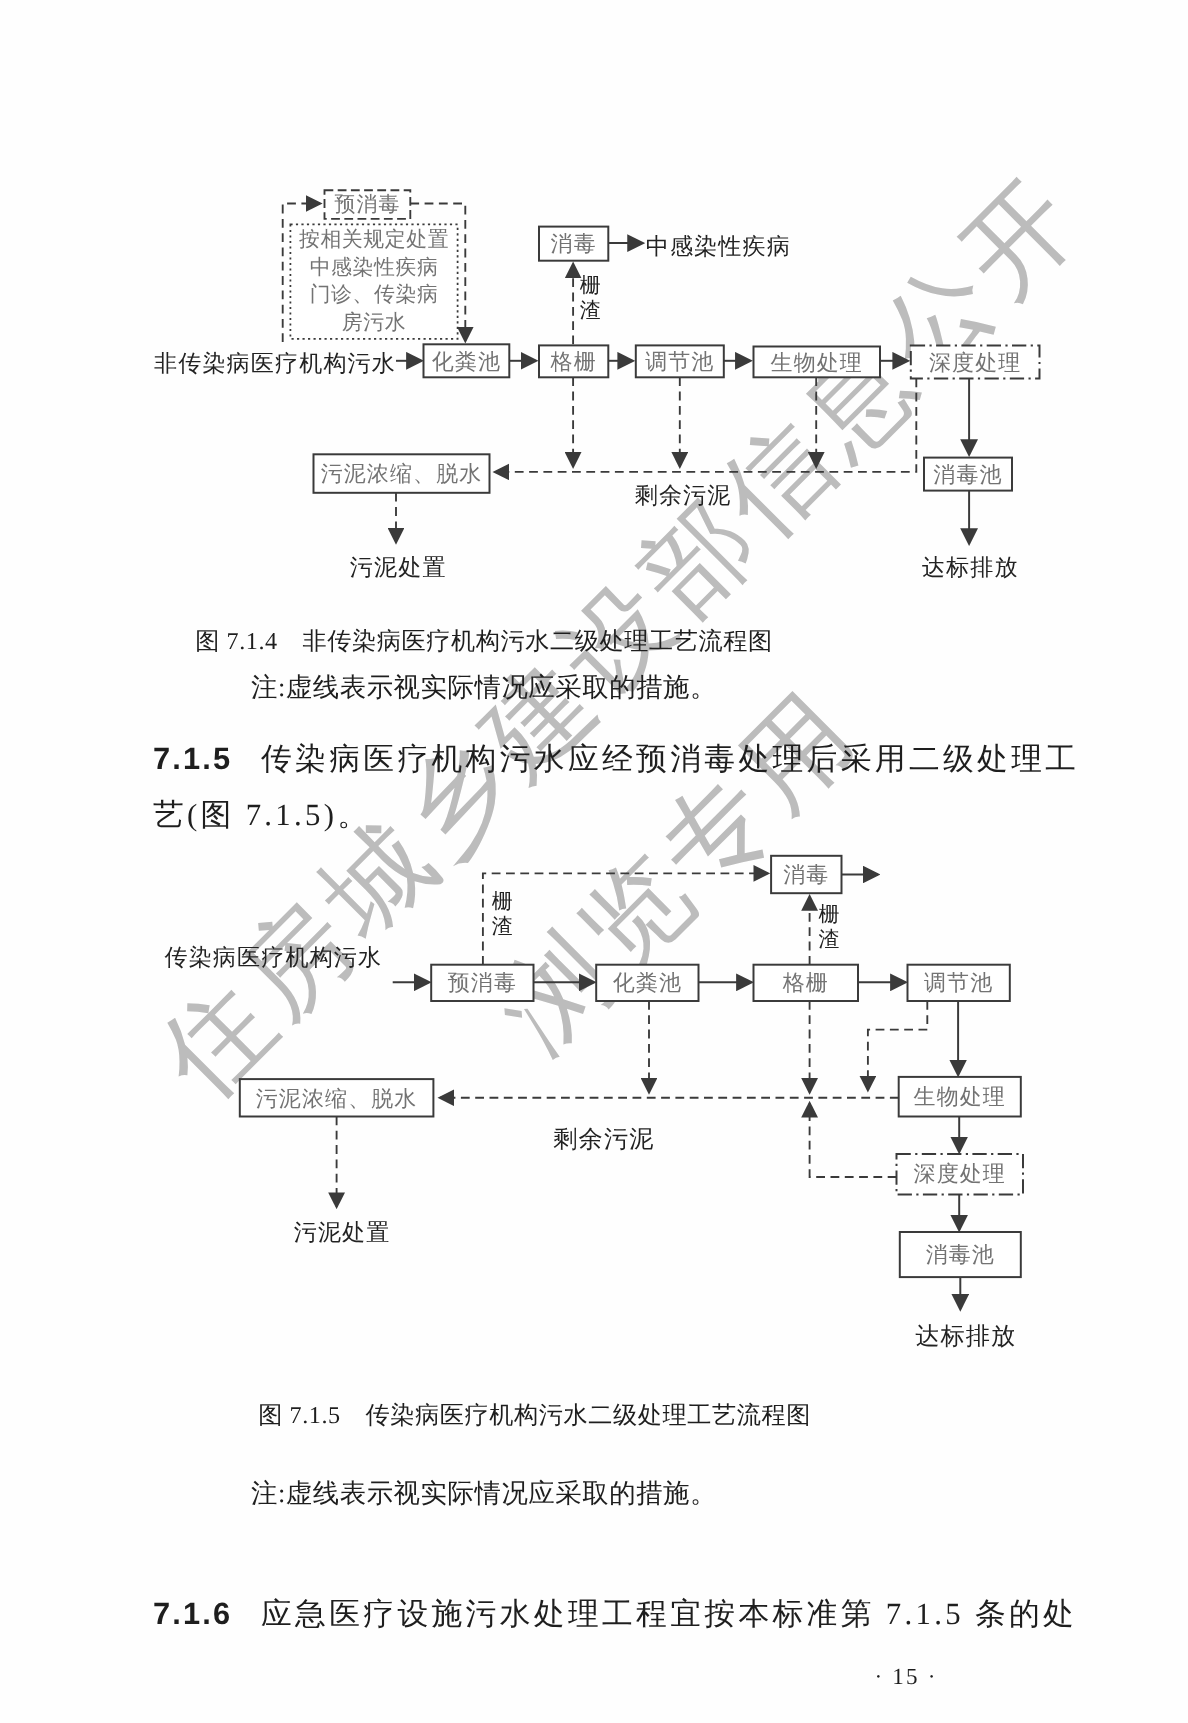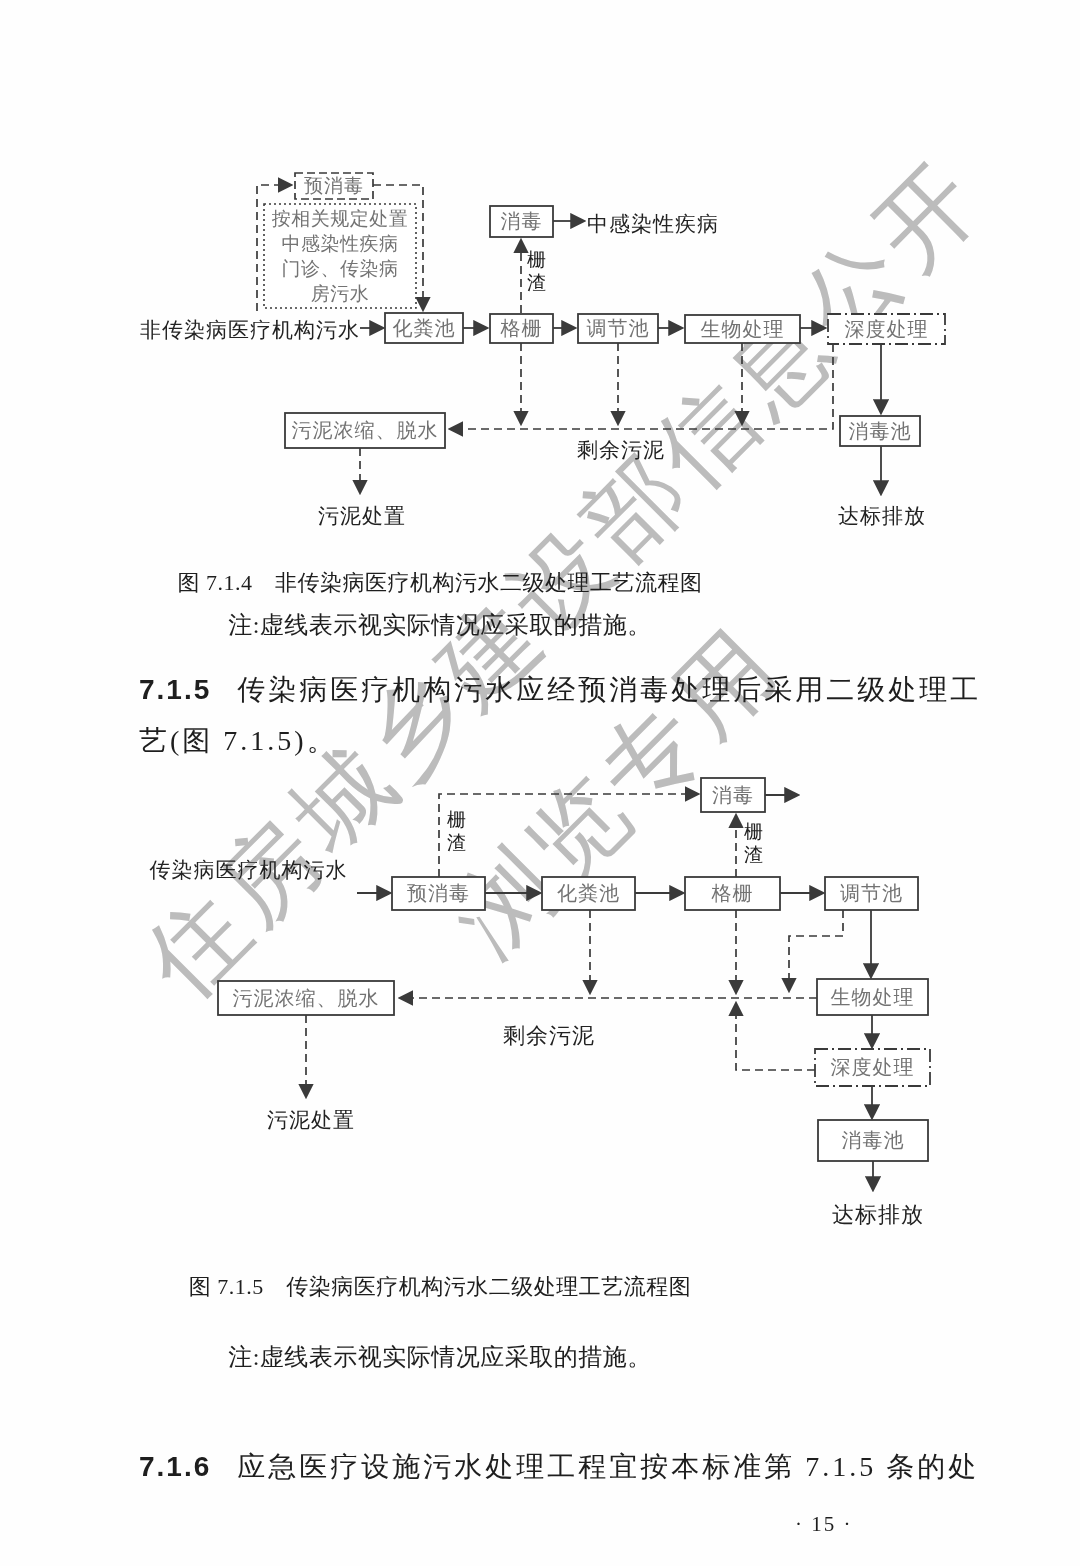--- a/index.html
+++ b/index.html
@@ -160,20 +160,20 @@
 <div class="lbl stack" style="left:744px;top:820px;width:26px;">栅
 渣</div>
 <div class="boxlbl" style="left:817px;top:979px;width:111px;height:36px;">生物处理</div>
 <div class="boxlbl" style="left:815px;top:1049px;width:115px;height:37px;">深度处理</div>
 <div class="boxlbl" style="left:818px;top:1120px;width:110px;height:41px;">消毒池</div>
 <div class="lbl" style="left:832px;top:1200px;font-size:22px;">达标排放</div>
 <div class="boxlbl" style="left:218px;top:981px;width:176px;height:34px;">污泥浓缩、脱水</div>
 <div class="lbl" style="left:503px;top:1021px;font-size:22px;">剩余污泥</div>
 <div class="lbl" style="left:267px;top:1106px;">污泥处置</div>
 
-<div class="cap" style="top:1272px;">图 7.1.5　传染病医疗机构污水二级处理工艺流程图</div>
+<div class="cap" style="top:1272px;padding-left:46px;">图 7.1.5　传染病医疗机构污水二级处理工艺流程图</div>
 <div class="cap note" style="top:1341px;">注:虚线表示视实际情况应采取的措施。</div>
 
 <div class="para" style="top:1448px;">
   <span class="num">7.1.6</span><span>应急医疗设施污水处理工程宜按本标准第 7.1.5 条的处</span>
 </div>
 
 <div class="pagenum">· 15 ·</div>
 
 </body></html>

